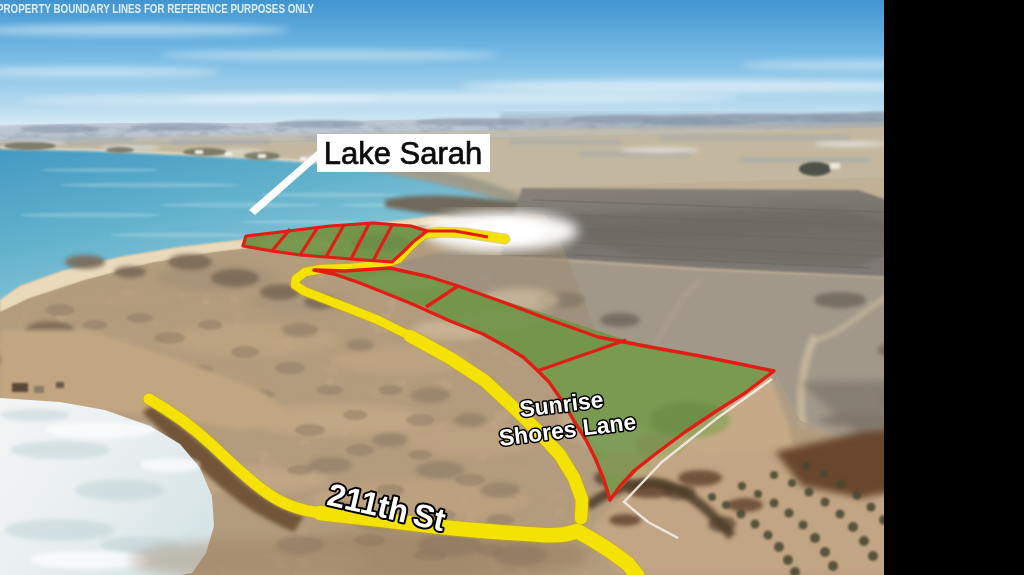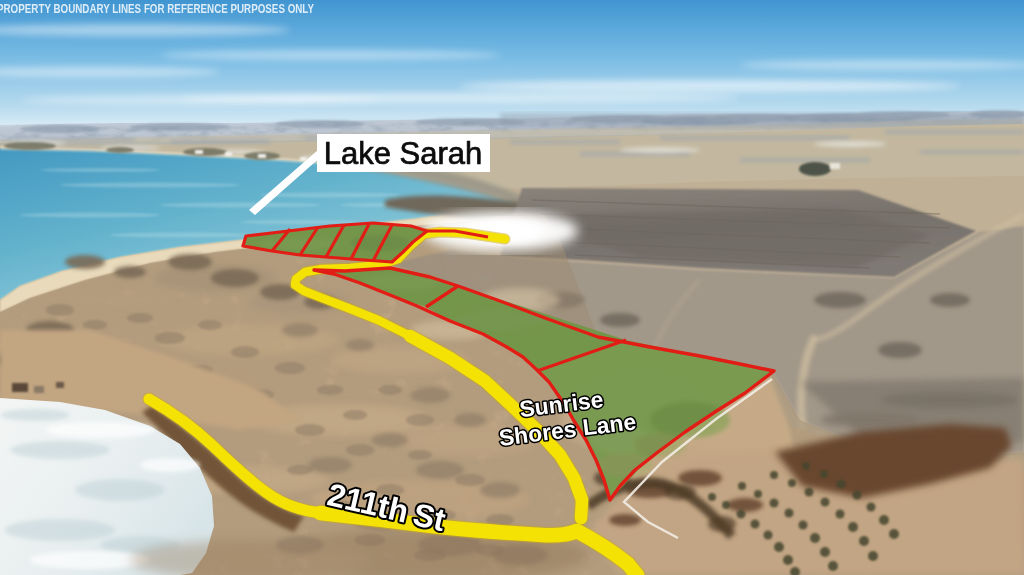--- a/index.html
+++ b/index.html
@@ -1,16 +1,16 @@
 <!DOCTYPE html>
 <html><head>
 <meta charset="utf-8">
 <style>
   html,body{margin:0;padding:0;background:#000;}
-  #stage{position:relative;width:1024px;height:575px;overflow:hidden;font-family:"Liberation Sans",sans-serif;}
+  #stage{position:relative;width:884px;height:575px;overflow:hidden;font-family:"Liberation Sans",sans-serif;}
   svg{display:block;}
 </style>
 </head>
 <body>
 <div id="stage">
 <svg width="1024" height="575" viewBox="0 0 1024 575" xmlns="http://www.w3.org/2000/svg">
 <defs>
   <linearGradient id="sky" x1="0" y1="0" x2="0" y2="1">
     <stop offset="0" stop-color="#4095d1"></stop>
     <stop offset="0.40" stop-color="#74b9e3"></stop>

